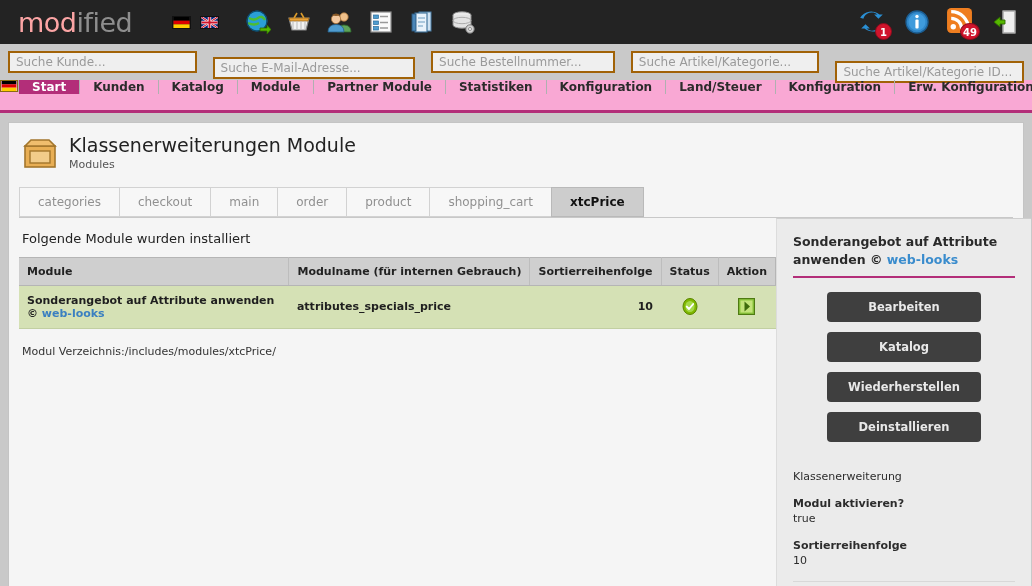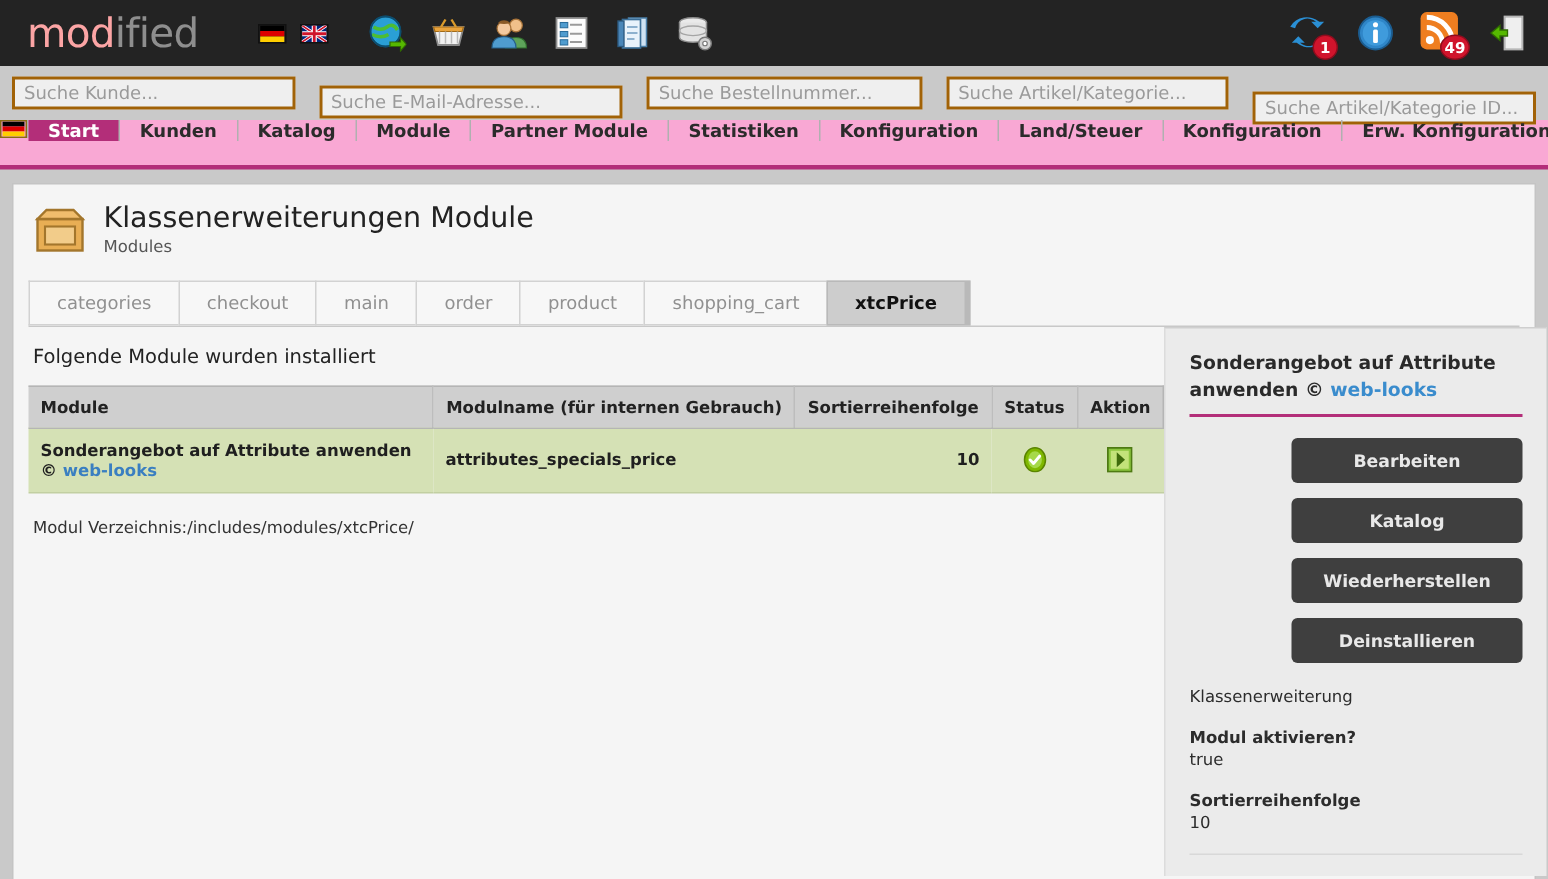--- a/index.html
+++ b/index.html
@@ -145,21 +145,21 @@
   .tab {
     padding: 7px 18px;
     font-size: 12px;
     color: #909090;
     background: #f7f7f7;
     border: 1px solid #d2d2d2;
     border-right: none;
     cursor: pointer;
     text-align: center;
   }
-  .tab:last-child { border-right: 4px solid #4c1d95; }
+  .tab:last-child { border-right: 1px solid #4c1d95; }
   .tab.active {
     background: #cdcdcd;
     color: #111;
     font-weight: bold;
     border-color: #b9b9b9;
   }
 
   
   .content { position: relative; }
   .leftcol {
@@ -222,35 +222,35 @@
   }
   .rp-title {
     font-size: 12.5px;
     font-weight: bold;
     color: #2a2a2a;
     line-height: 1.42;
     padding-bottom: 8px;
     border-bottom: 2px solid #b32e79;
   }
   .rp-title a { color: #3a8ccd; text-decoration: none; }
-  .rp-buttons { padding: 14px 0 0 0; display: flex; flex-direction: column; gap: 10px; align-items: flex-end; }
+  .rp-buttons { padding: 14px 0 0 0; display: flex; flex-direction: column; gap: 10px; align-items: center; }
   .rp-btn {
     width: 154px;
     background: #3f3f3f;
     color: #e8e8e8;
     border: none;
     border-radius: 4px;
     font-family: "DejaVu Sans", sans-serif;
     font-size: 11.5px;
     font-weight: bold;
     padding: 8px 0;
     cursor: pointer;
     text-align: center;
   }
-  .rp-info { padding-top: 16px; font-size: 11px; color: #2c2c2c; }
+  .rp-info { padding-top: 28px; font-size: 11px; color: #2c2c2c; }
   .rp-info .lbl { font-weight: bold; margin-top: 14px; }
   .rp-info .val { margin-top: 2px; }
   .rp-sep { margin-top: 14px; border-bottom: 1px solid #d8d8d8; }
 </style>
 </head>
 <body>
 
 <div class="topbar">
   <div class="logo">
     <span class="mod">mod</span><span class="ified">ified</span>

